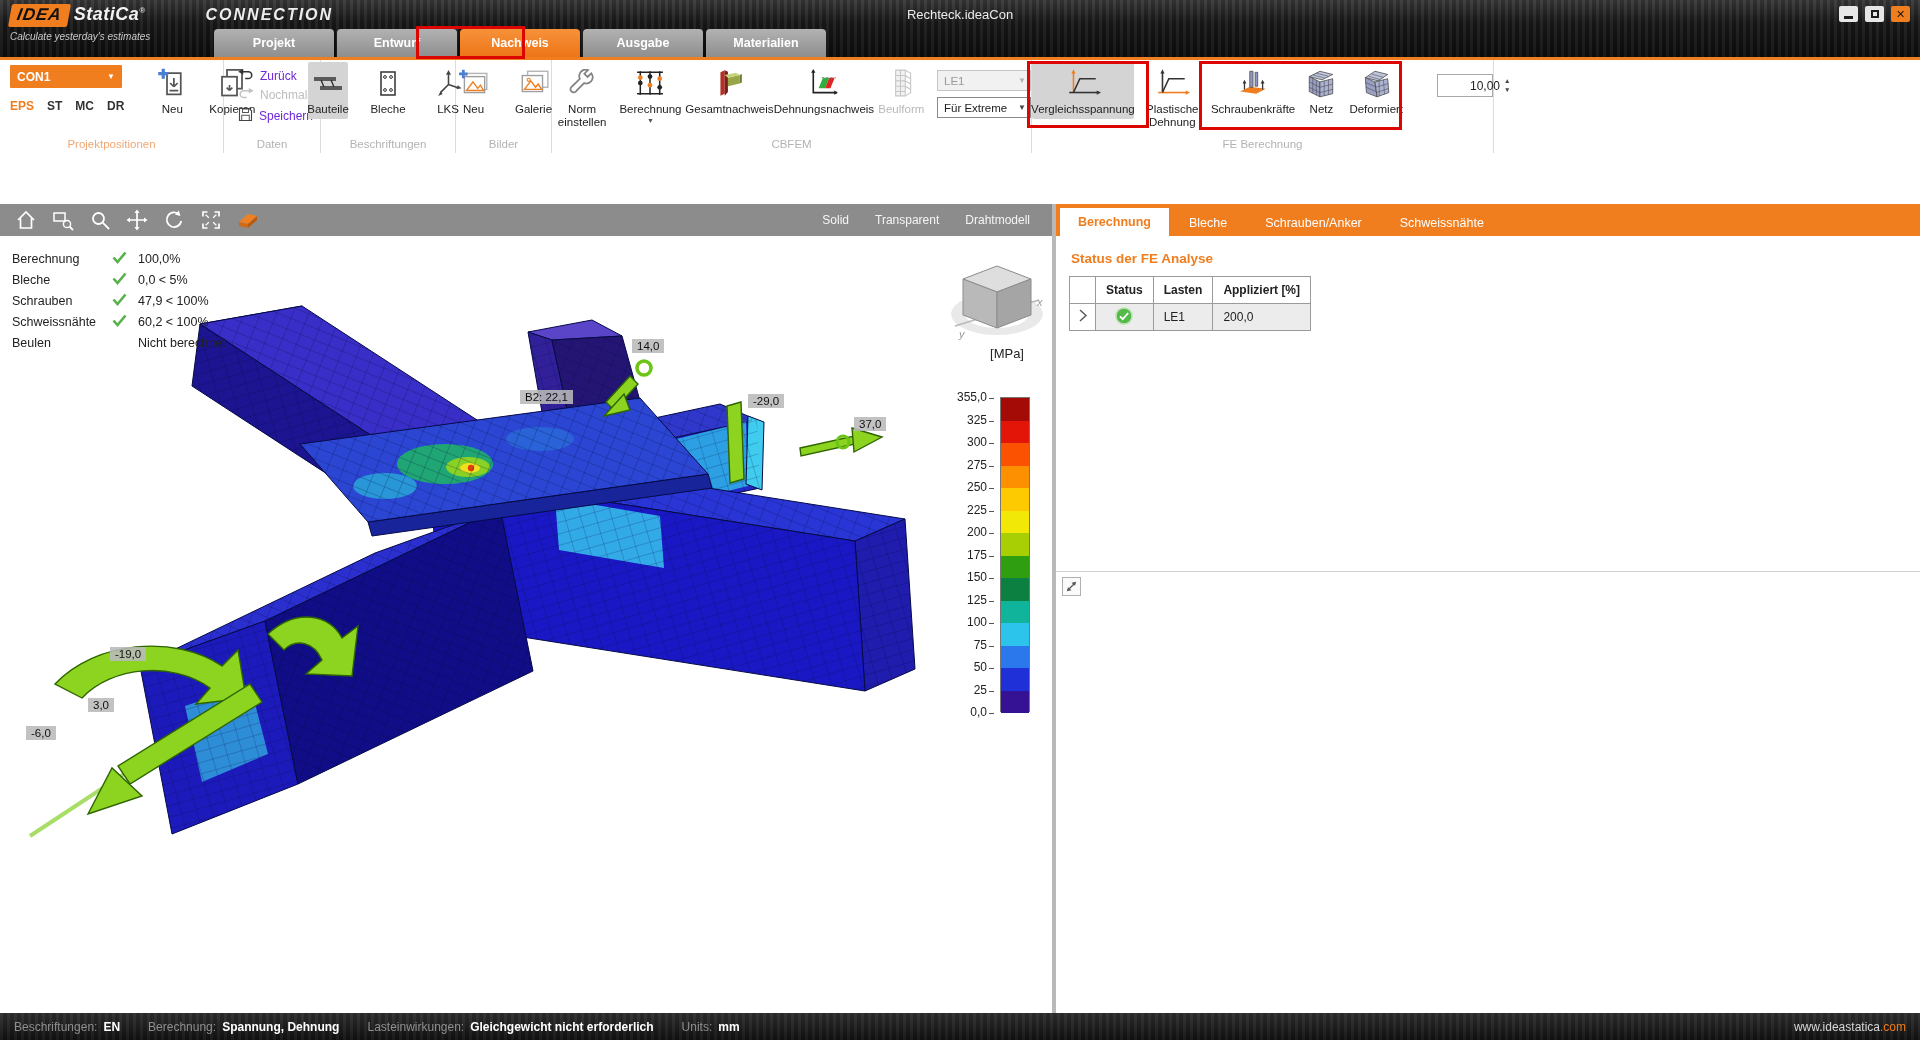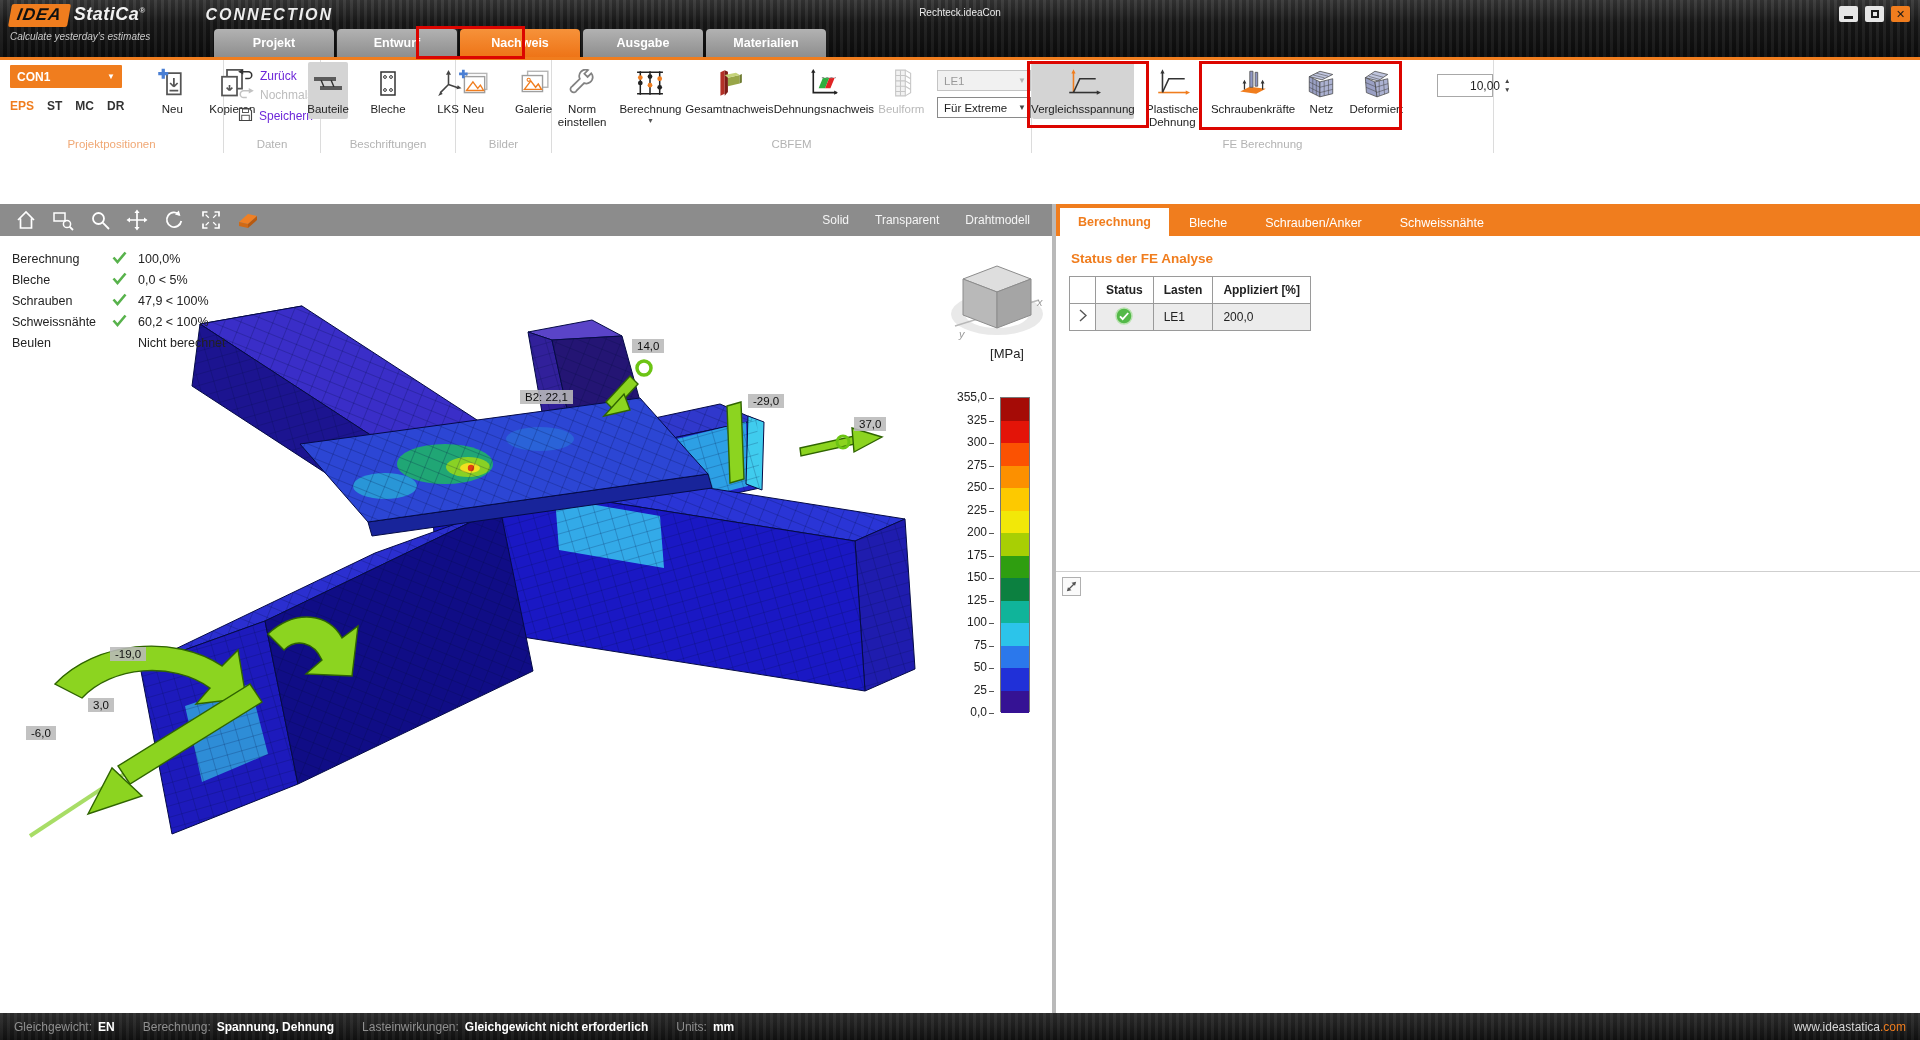--- a/index.html
+++ b/index.html
@@ -12,21 +12,21 @@
     background-blend-mode:overlay; }
   .topbar::before { content:""; position:absolute; inset:0;
     background:repeating-linear-gradient(90deg,rgba(255,255,255,.05) 0 3px,rgba(0,0,0,.12) 3px 7px); }
   .logo-row { position:absolute; left:10px; top:4px; display:flex; align-items:baseline; z-index:2; }
   .logo-idea { background:#f07d1e; color:#101010; font-weight:900; font-style:italic;
     font-size:17px; padding:1px 7px 2px; letter-spacing:1px; transform:skewX(-10deg); border-radius:2px; }
   .logo-statica { color:#f2f2f2; font-weight:bold; font-style:italic; font-size:18px; margin-left:5px; letter-spacing:.5px; }
   .logo-reg { color:#d8d8d8; font-size:8px; vertical-align:super; }
   .logo-product { color:#ededed; font-weight:bold; font-style:italic; font-size:16px; letter-spacing:2px; margin-left:60px; }
   .tagline { position:absolute; left:10px; top:31px; color:#c9c9c9; font-style:italic; font-size:10px; z-index:2; }
-  .doc-title { position:absolute; left:50%; top:7px; transform:translateX(-50%); color:#ececec; font-size:10px; z-index:2; }
+  .doc-title { position:absolute; left:50%; top:7px; transform:translateX(-50%); color:#ececec; font-size:13px; z-index:2; }
   .win-controls { position:absolute; right:10px; top:6px; display:flex; gap:7px; z-index:3; }
   .win-btn { width:19px; height:16px; background:#e6e6e6; border-radius:2px; display:flex; align-items:center; justify-content:center; }
   .win-btn.close { background:#f07d1e; }
   .win-min-glyph { width:9px; height:3px; background:#1a1a1a; margin-top:6px; }
   .win-max-glyph { width:8px; height:8px; border:2px solid #1a1a1a; }
   .win-close-glyph { color:#1a1a1a; font-weight:bold; font-size:11px; line-height:1; }
 
   .nav-tabs { position:absolute; left:214px; bottom:0; display:flex; gap:3px; z-index:2; }
   .nav-tab { width:120px; height:28px; line-height:28px; text-align:center; color:#fff; font-weight:bold; font-size:12.5px;
     background:linear-gradient(180deg,#b2b2b2,#8e8e8e); border-radius:4px 4px 0 0; cursor:default; }
@@ -720,21 +720,21 @@
               <path d="M4 10l6-6" stroke="#555" stroke-width="1.3"></path>
               <path d="M2 12l1.2-4.2L7 11zM12 2l-1.2 4.2L7 3z" fill="#555"></path>
             </svg>
         </div>
       </div>
     </div>
   </div>
 
   <div class="statusbar">
     <div class="sb-item">
-      <span class="sb-label">Gleichgewicht:</span>
+      <span class="sb-label">Beschriftungen:</span>
       <span class="sb-value">EN</span>
     </div>
     <div class="sb-item">
       <span class="sb-label">Berechnung:</span>
       <span class="sb-value">Spannung, Dehnung</span>
     </div>
     <div class="sb-item">
       <span class="sb-label">Lasteinwirkungen:</span>
       <span class="sb-value">Gleichgewicht nicht erforderlich</span>
     </div>

